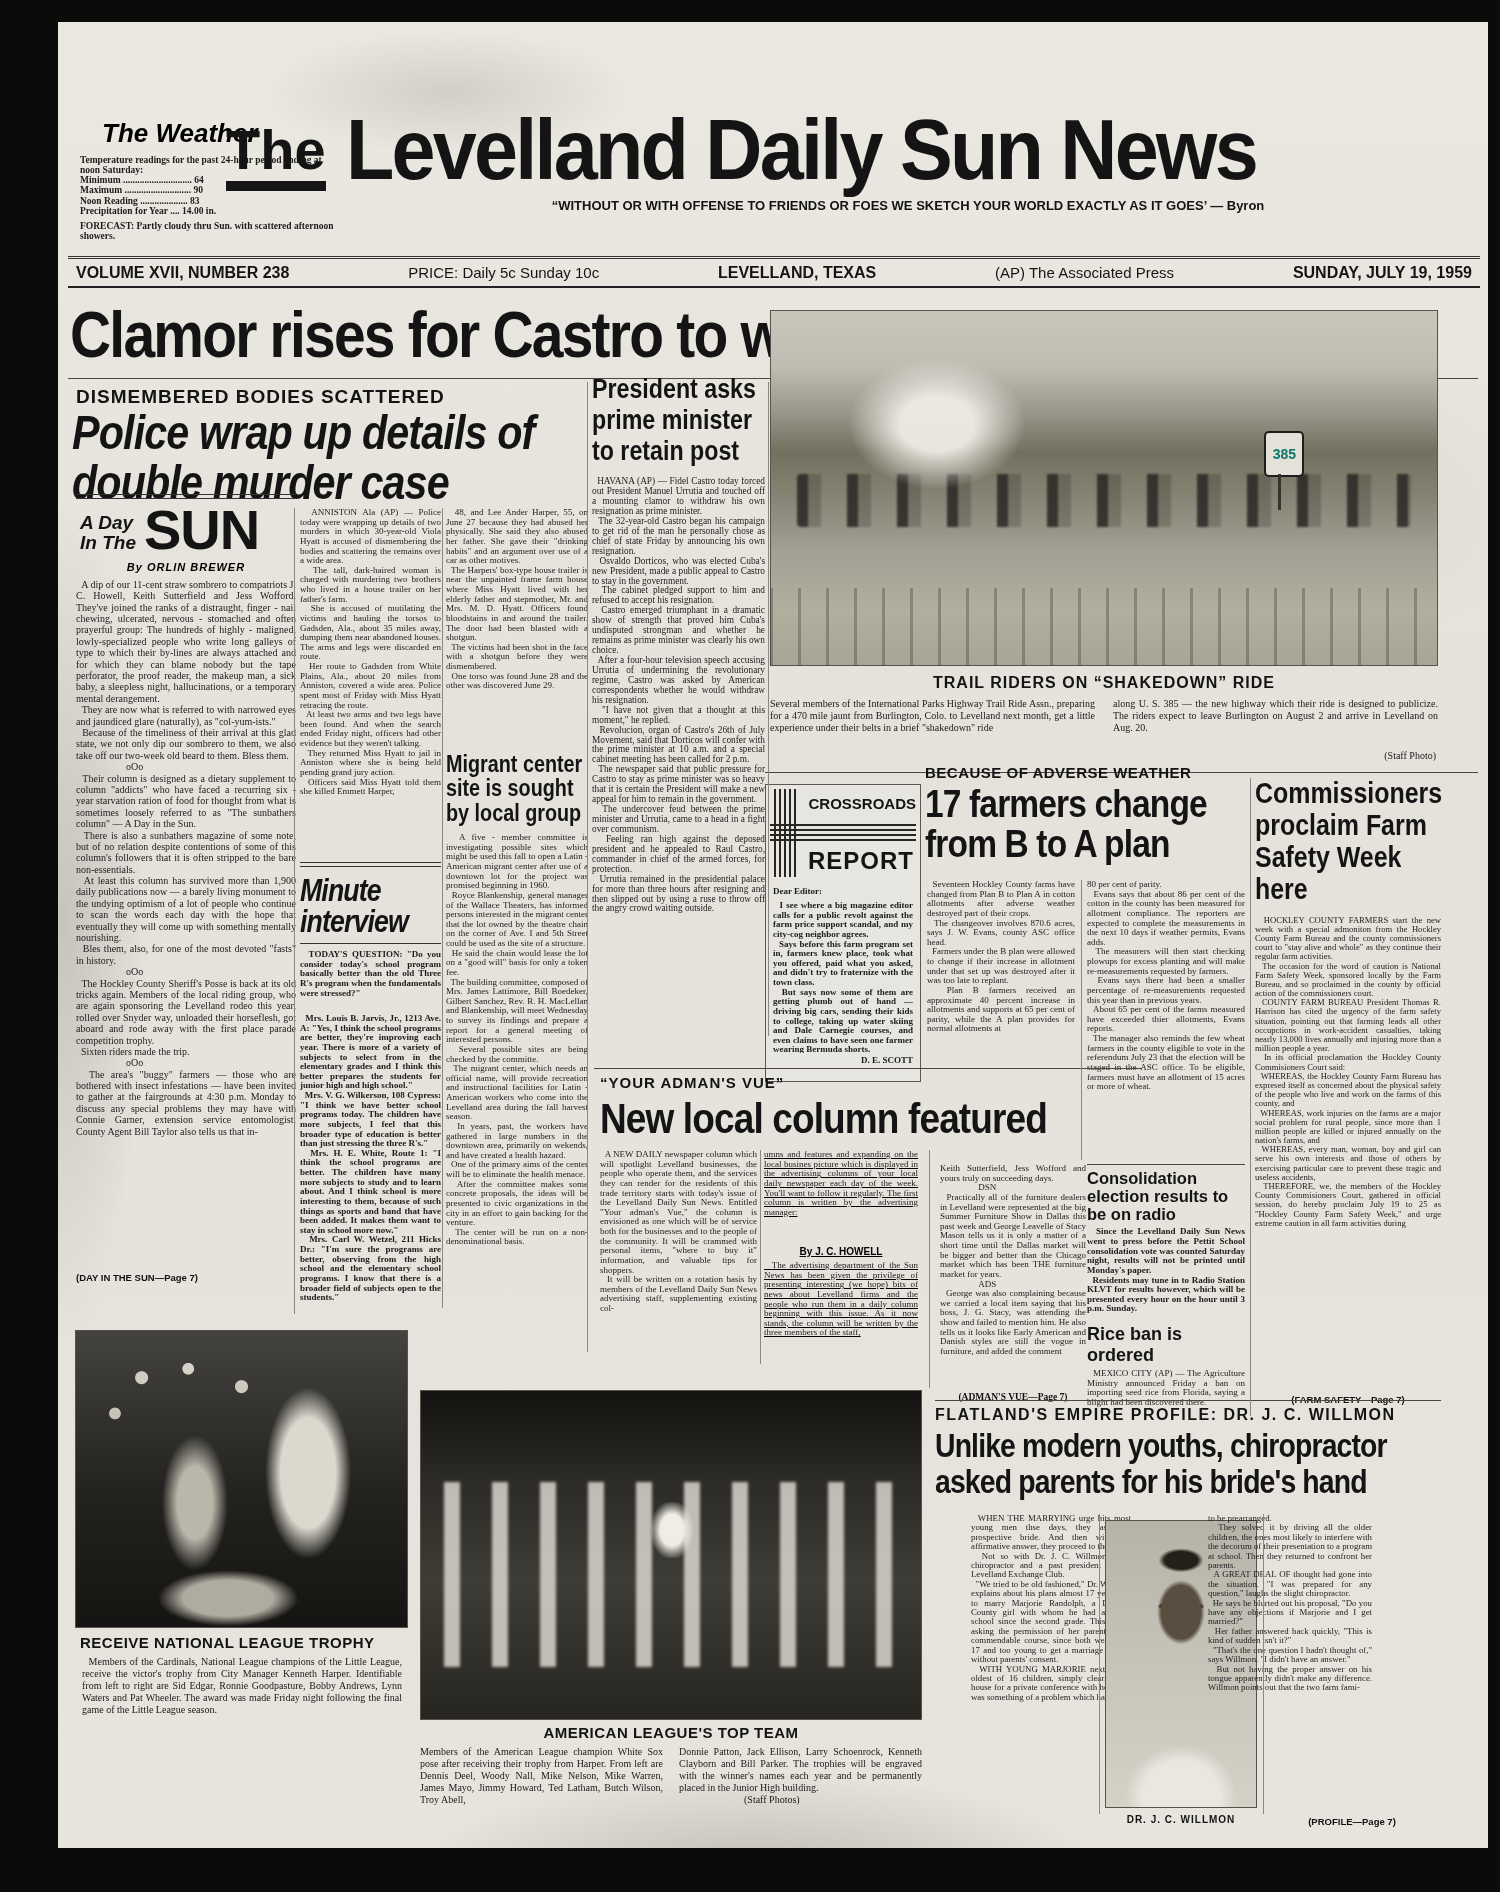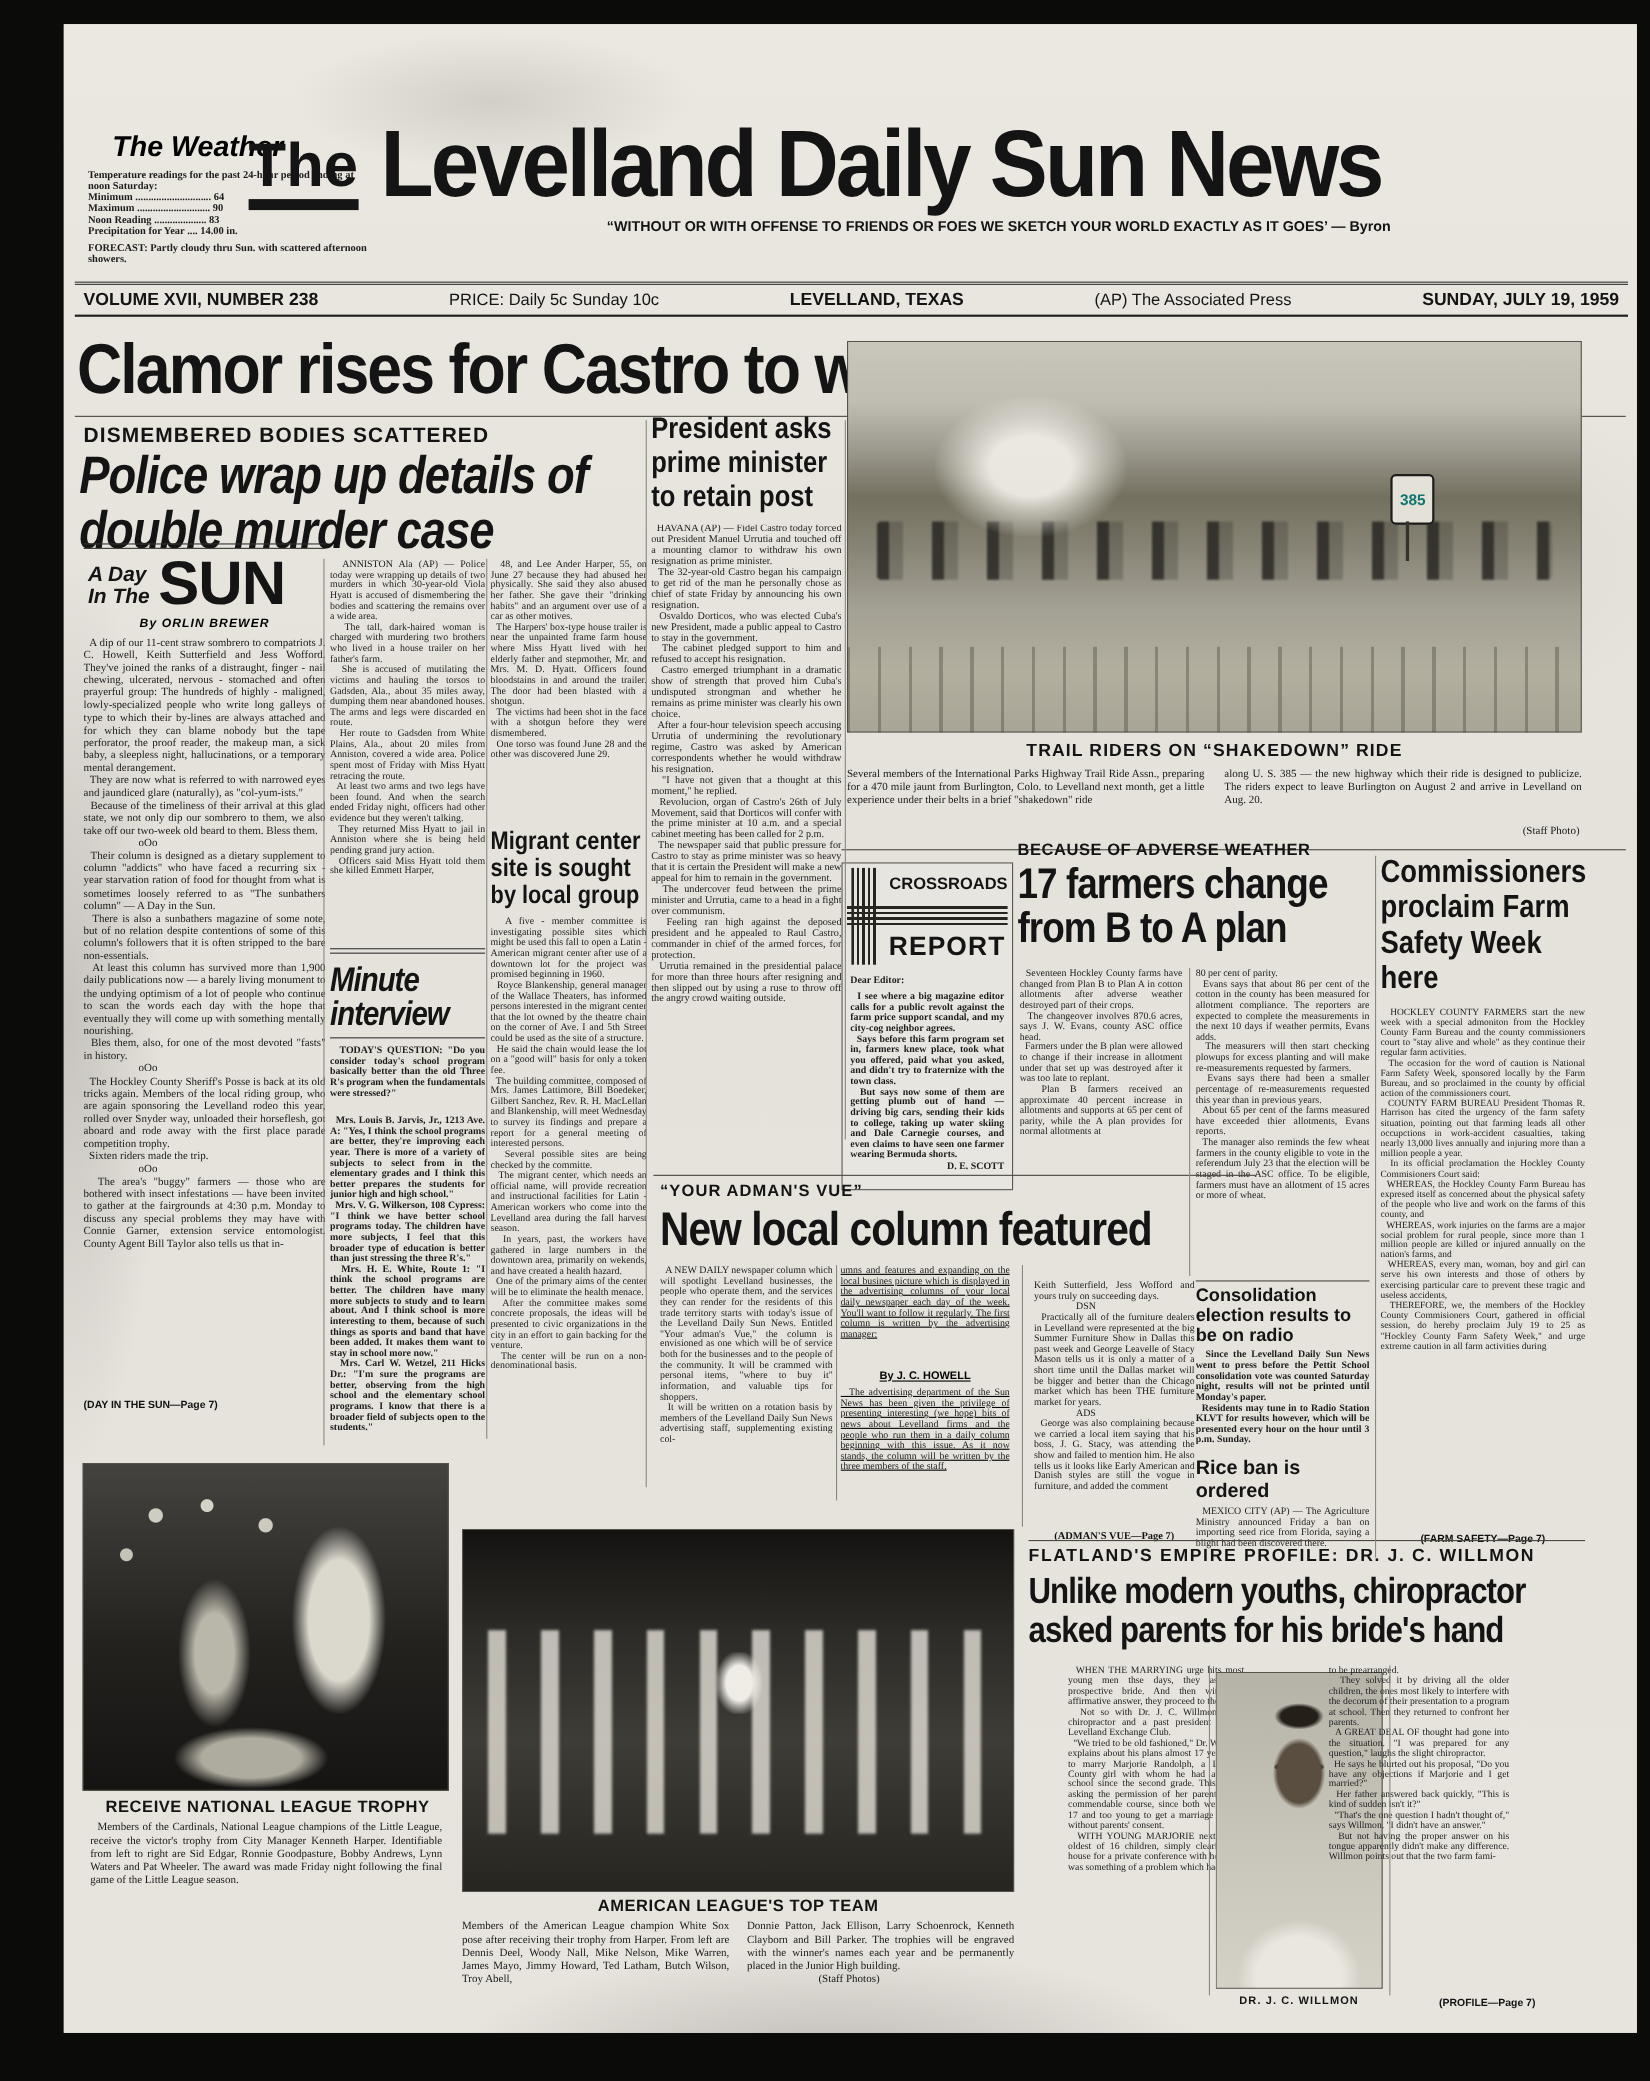--- a/index.html
+++ b/index.html
@@ -219,21 +219,21 @@
     <div class="bodytxt" style="height:104px;">  The advertising department of the Sun News has been given the privilege of presenting interesting (we hope) bits of news about Levelland firms and the people who run them in a daily column beginning with this issue. As it now stands, the column will be written by the three members of the staff,</div>
   </div>
   <div class="abs bodytxt" style="left:882px;top:1142px;width:146px;height:224px;">Keith Sutterfield, Jess Wofford and yours truly on succeeding days.
                  DSN
   Practically all of the furniture dealers in Levelland were represented at the big Summer Furniture Show in Dallas this past week and George Leavelle of Stacy Mason tells us it is only a matter of a short time until the Dallas market will be bigger and better than the Chicago market which has been THE furniture market for years.
                  ADS
   George was also complaining because we carried a local item saying that his boss, J. G. Stacy, was attending the show and failed to mention him. He also tells us it looks like Early American and Danish styles are still the vogue in furniture, and added the comment</div>
   <div class="abs jump" style="left:882px;top:1370px;width:146px;text-align:center;font-family:Liberation Serif, serif;">(ADMAN'S VUE—Page 7)</div>
 
   <div class="photo" style="left:17px;top:1308px;width:333px;height:298px;background-image:radial-gradient(circle 10px at 20% 16%, #cfccc2 0 60%, transparent 70%),radial-gradient(circle 9px at 34% 13%, #d5d2c8 0 60%, transparent 70%),radial-gradient(circle 10px at 50% 19%, #ccc9bf 0 60%, transparent 70%),radial-gradient(circle 9px at 12% 28%, #c5c2b8 0 60%, transparent 70%),radial-gradient(ellipse 55px 110px at 70% 48%, #dbd8ce 0 50%, rgba(219,216,206,0) 78%),radial-gradient(ellipse 44px 90px at 36% 58%, #b9b6aa 0 40%, transparent 75%),radial-gradient(ellipse 90px 36px at 46% 90%, #aeab9f 0 50%, transparent 78%),linear-gradient(180deg,#44433f,#23221f 55%,#151412);"></div>
-  <div class="abs k" style="left:22px;top:1612px;width:328px;font-size:15px;letter-spacing:.5px;margin-left:16px;">RECEIVE NATIONAL LEAGUE TROPHY</div>
+  <div class="abs k" style="left:22px;top:1612px;width:328px;font-size:15px;letter-spacing:.5px;">RECEIVE NATIONAL LEAGUE TROPHY</div>
   <div class="abs cap" style="left:24px;top:1634px;width:320px;height:110px;">  Members of the Cardinals, National League champions of the Little League, receive the victor's trophy from City Manager Kenneth Harper. Identifiable from left to right are Sid Edgar, Ronnie Goodpasture, Bobby Andrews, Lynn Waters and Pat Wheeler. The award was made Friday night following the final game of the Little League season.</div>
 
   <div class="photo" style="left:362px;top:1368px;width:502px;height:330px;background:linear-gradient(180deg,#131210 0%,#2c2b27 28%,#3e3c36 58%,#262520 100%);">
     <div style="position:absolute;left:2%;top:28%;width:96%;height:56%;background:repeating-linear-gradient(90deg, transparent 0 14px, rgba(228,225,216,.8) 14px 30px, transparent 30px 48px);filter:blur(1.5px);"></div>
     <div style="position:absolute;left:46%;top:34%;width:42px;height:56px;background:radial-gradient(ellipse at center,#efede6 0 40%,rgba(239,237,230,0) 75%);"></div>
   </div>
   <div class="abs k" style="left:362px;top:1702px;width:502px;text-align:center;font-size:15px;letter-spacing:.5px;">AMERICAN LEAGUE'S TOP TEAM</div>
   <div class="abs" style="left:362px;top:1724px;width:502px;display:flex;gap:16px;">
     <div class="cap" style="width:243px;height:96px;">Members of the American League champion White Sox pose after receiving their trophy from Harper. From left are Dennis Deel, Woody Nall, Mike Nelson, Mike Warren, James Mayo, Jimmy Howard, Ted Latham, Butch Wilson, Troy Abell,</div>
     <div class="cap" style="width:243px;height:96px;">Donnie Patton, Jack Ellison, Larry Schoenrock, Kenneth Clayborn and Bill Parker. The trophies will be engraved with the winner's names each year and be permanently placed in the Junior High building.

